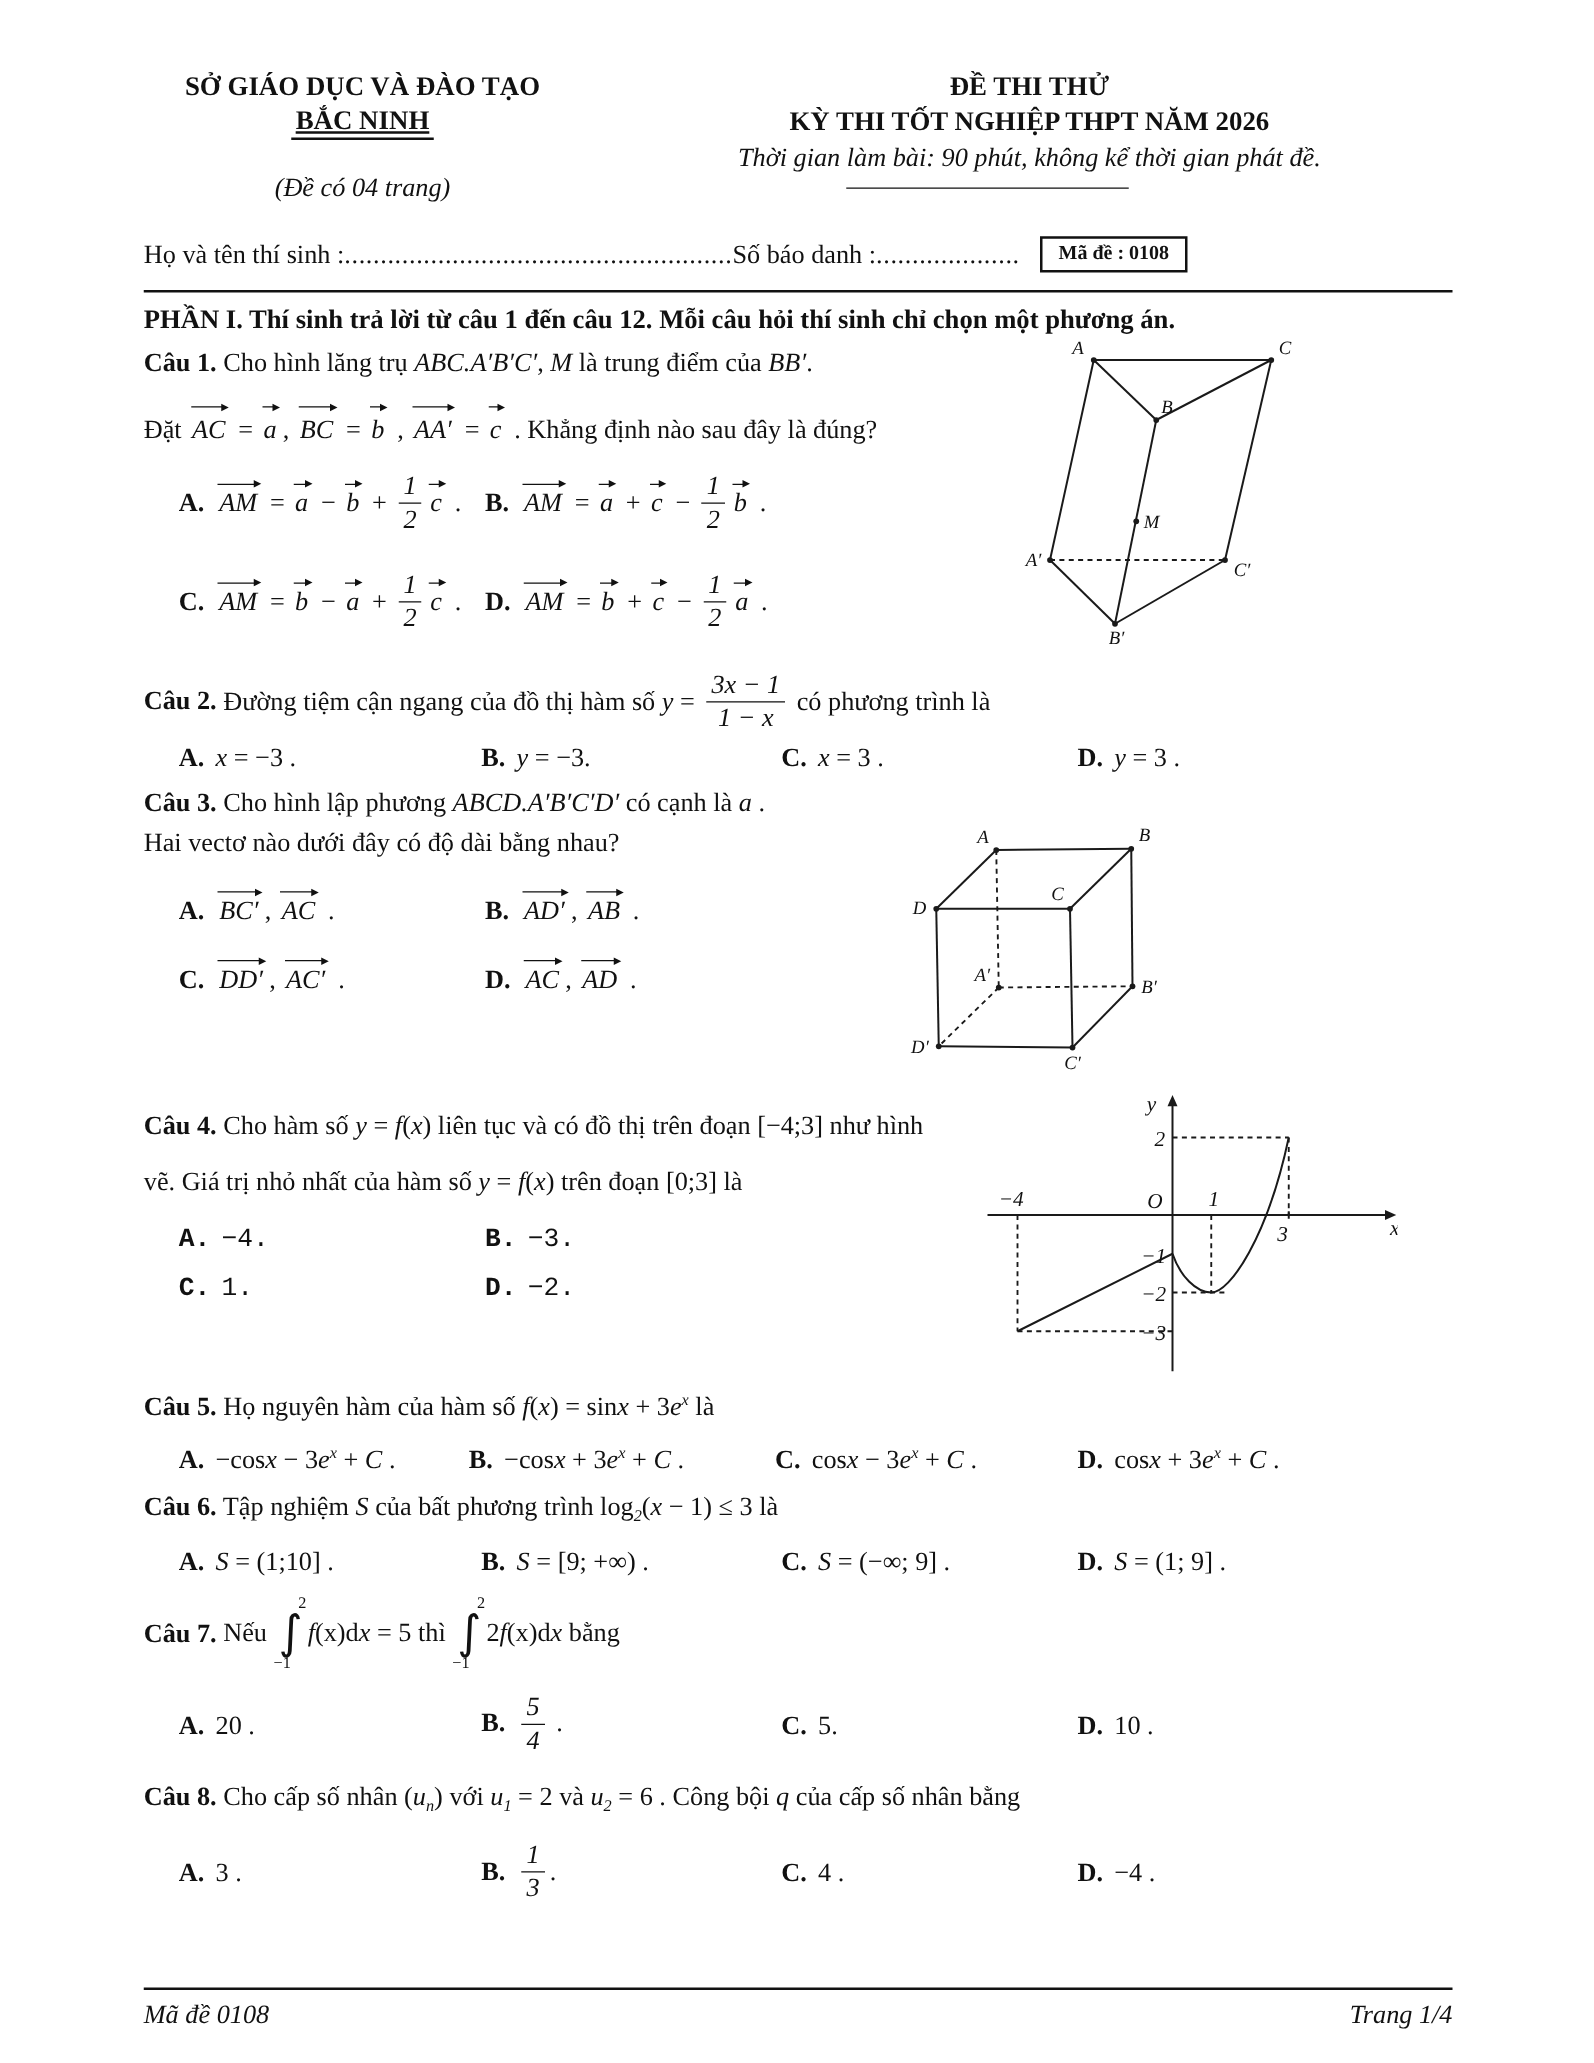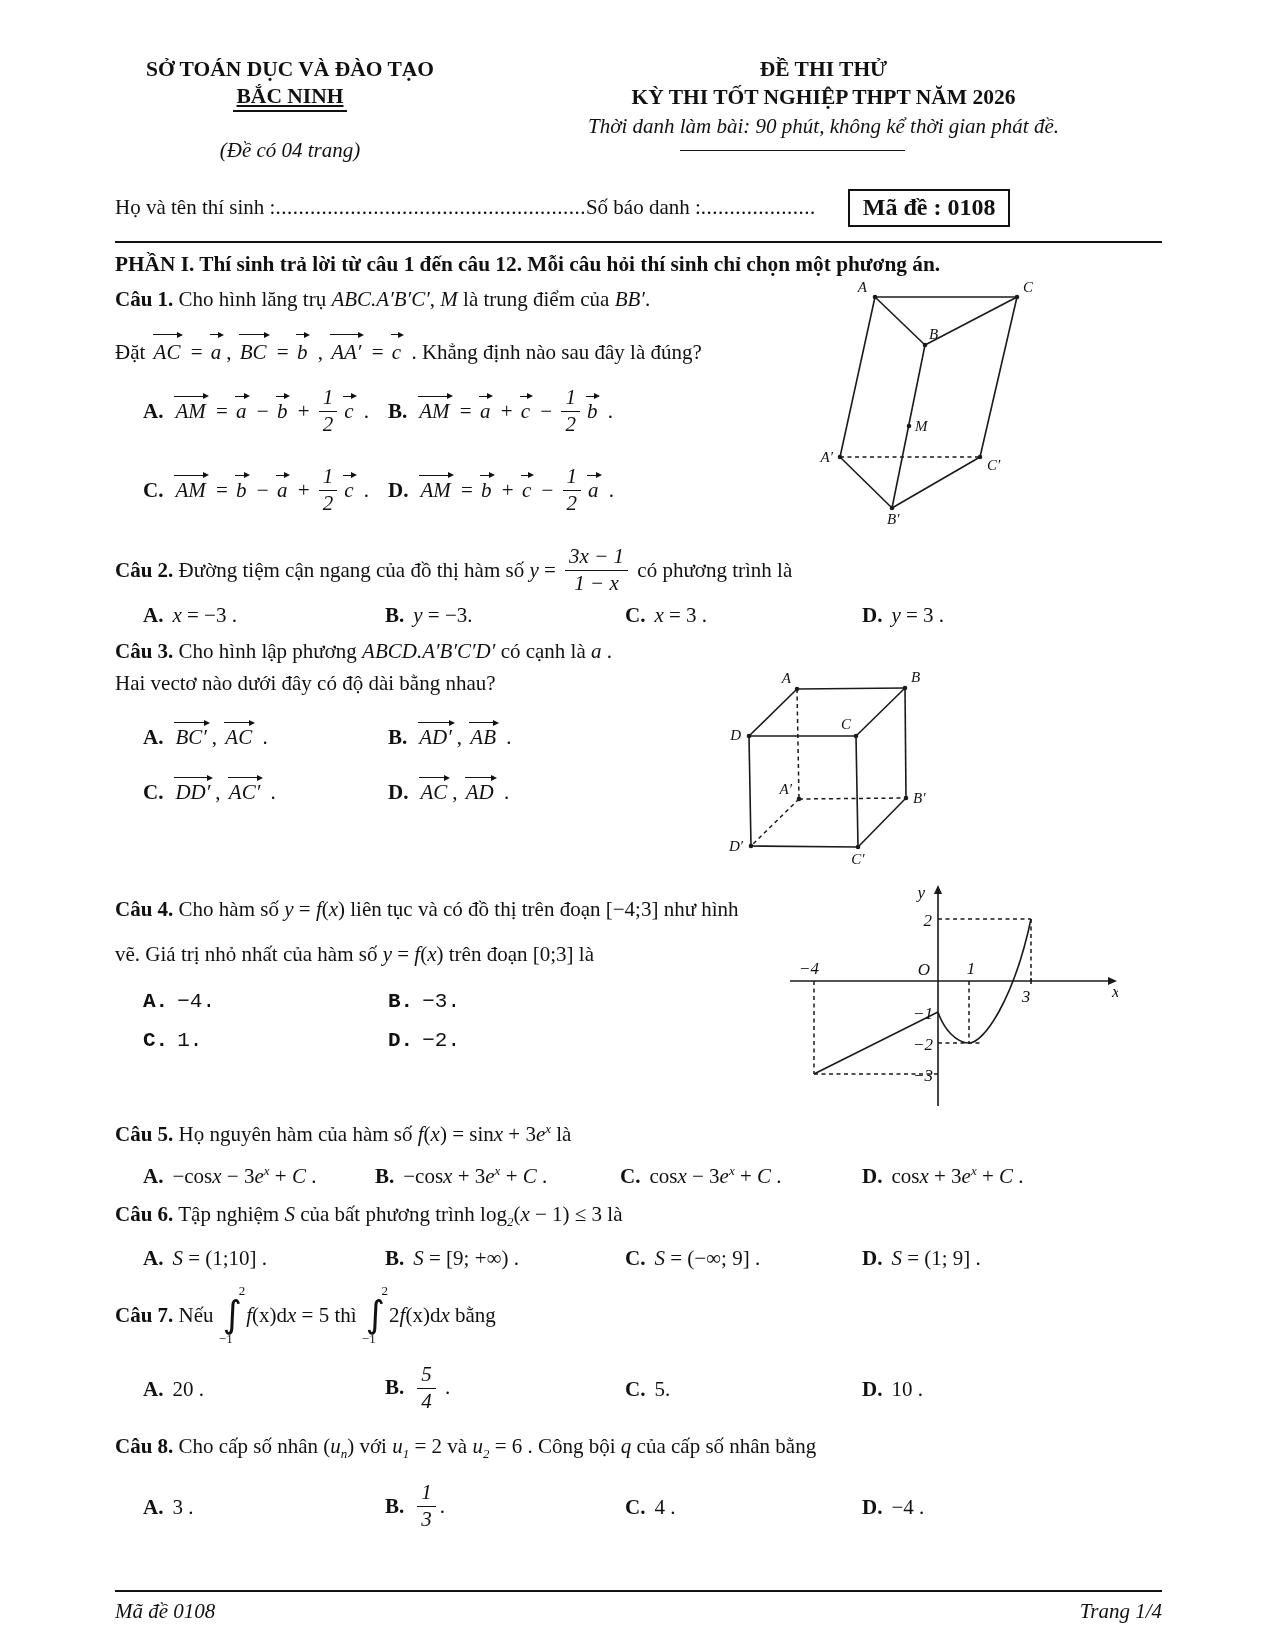--- a/index.html
+++ b/index.html
@@ -14,21 +14,21 @@
   .hdr-left { width:350px; text-align:center; }
   .hdr-right { flex:1; text-align:center; padding-left:20px; }
   .org, .t1, .t2, .t3 { font-weight:bold; font-size:21.5px; line-height:1.3; }
   .place { font-weight:bold; font-size:21.5px; display:inline-block; border-bottom:2.2px solid #111; padding:0 4px 1px;text-decoration:underline; }
   .pages { font-style:italic; margin-top:26px; font-size:21px; }
   .t4 { font-style:italic; font-size:21px; margin-top:2px; }
   .t4 .ul { border-bottom:1.6px solid #111; padding-bottom:12px; }
   
   .cand { display:flex; align-items:center; margin-top:26px; white-space:nowrap; }
   .dots { letter-spacing:0.5px; overflow:hidden; }
-  .code-box { border:2.2px solid #111; padding:3px 13px 4px; font-weight:bold; font-size:24px; margin-left:32px;text-align:center; }
+  .code-box { border:2.2px solid #111; padding:3px 13px 4px; font-weight:bold; font-size:16px; margin-left:16px;text-align:center; }
   .rule { border-top:2.6px solid #111; margin-top:14px; }
   .part-head { font-weight:bold; font-size:21.3px; margin-top:9px; }
   
   .q { display:flow-root; }
   .q-line { line-height:1.5; }
   .q-label { font-weight:bold; }
   .opts2 { display:grid; grid-template-columns:245px 1fr; row-gap:20px; margin:12px 0 0 28px; max-width:660px; align-items:center; }
   .opts4 { display:grid; grid-template-columns:242px 240px 237px 1fr; margin:10px 0 0 28px; align-items:center; }
   .opt-k { font-weight:bold; margin-right:9px; }
   
@@ -64,28 +64,28 @@
   .f-rule { border-top:2.6px solid #111; margin-bottom:7px; }
   .f-row { display:flex; justify-content:space-between; font-size:21px; }
 </style>
 </head>
 <body>
 
 <div class="page">
 
   <div class="hdr">
     <div class="hdr-left">
-      <div class="org">SỞ TOÁN DỤC VÀ ĐÀO TẠO</div>
+      <div class="org">SỞ GIÁO DỤC VÀ ĐÀO TẠO</div>
       <div><span class="place">BẮC NINH</span></div>
       <div class="pages">(Đề có 04 trang)</div>
     </div>
     <div class="hdr-right">
       <div class="t1">ĐỀ THI THỬ</div>
       <div class="t2">KỲ THI TỐT NGHIỆP THPT NĂM 2026</div>
-      <div class="t4"><span>Thời danh </span><span class="ul">làm bài: 90 phút, không kể</span><span> thời gian phát đề.</span></div>
+      <div class="t4"><span>Thời gian </span><span class="ul">làm bài: 90 phút, không kể</span><span> thời gian phát đề.</span></div>
     </div>
   </div>
 
   <div class="cand">
     <span>Họ và tên thí sinh :</span>
     <span class="dots">......................................................</span>
     <span> Số báo danh : </span>
     <span class="dots">....................</span>
     <span class="code-box">Mã đề : 0108</span>
   </div>

